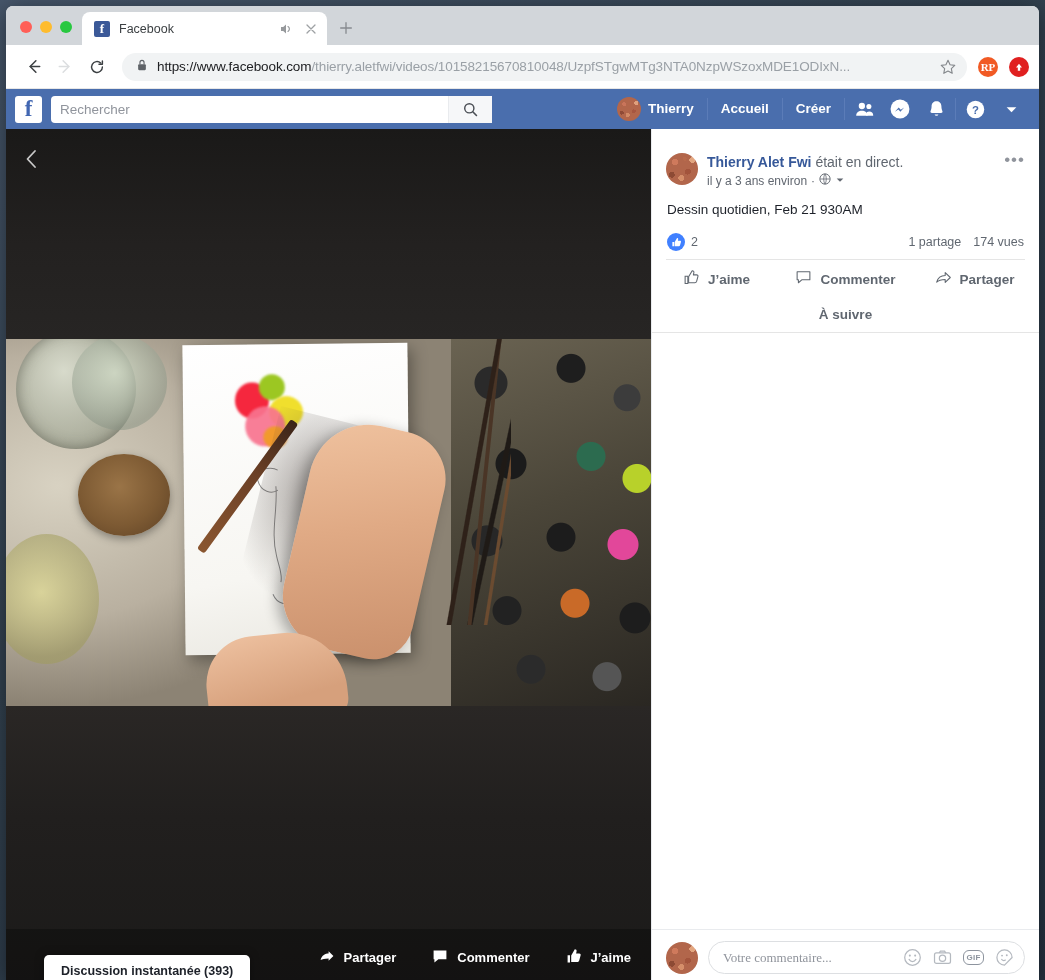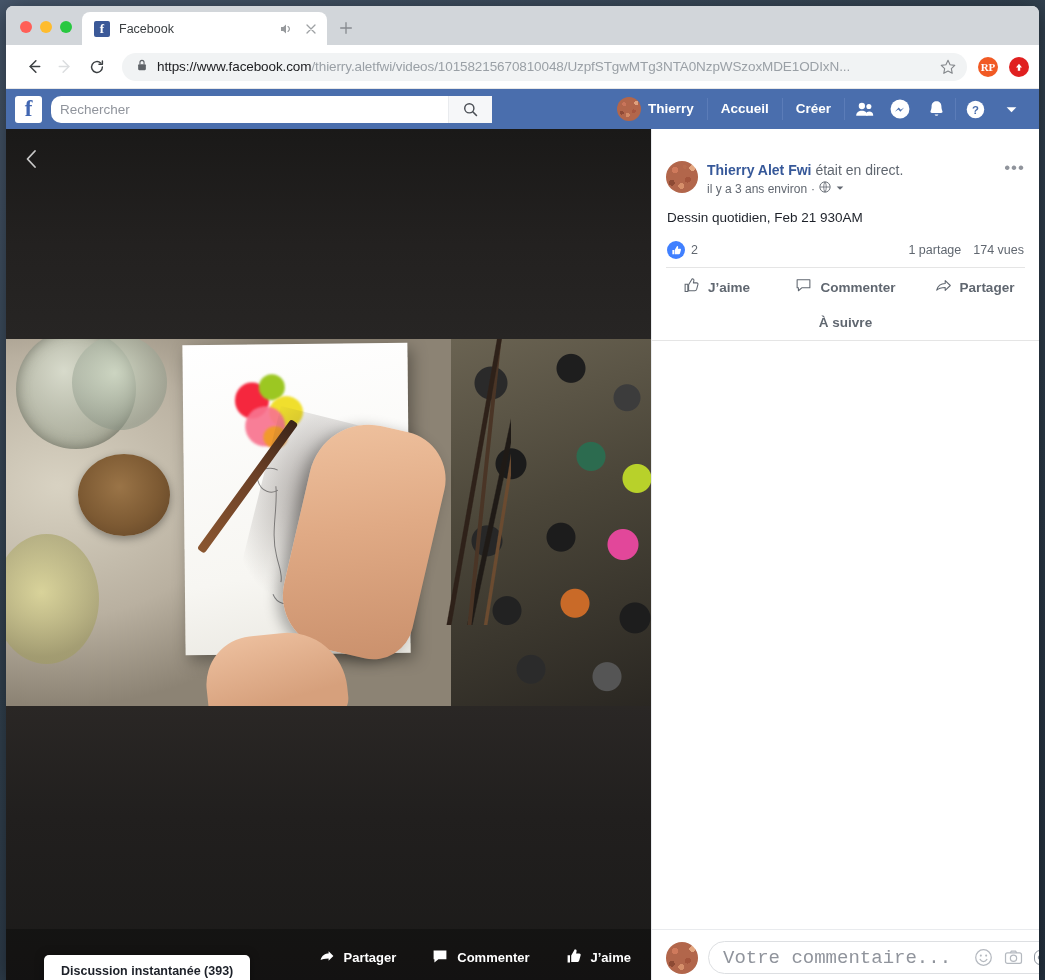--- a/index.html
+++ b/index.html
@@ -147,21 +147,21 @@
     color: #4267b2;
     font-family: "Liberation Serif", serif;
     font-weight: bold;
     font-size: 23px;
     line-height: 25px;
     text-align: center;
   }
   .fbsearch {
     width: 441px; height: 27px;
     background: #fff;
-    border-radius: 10px;
+    border-radius: 4px;
     display: flex; align-items: center;
   }
   .fbsearch input {
     flex: 1;
     border: 0; outline: 0;
     height: 100%;
     padding: 0 9px;
     font-size: 13.5px;
     font-family: "Liberation Sans", sans-serif;
     color: #1d2129;
@@ -368,21 +368,21 @@
   .rightcol {
     width: 388px;
     background: #fff;
     position: relative;
     display: flex;
     flex-direction: column;
     border-left: 1px solid #e9ebee;
   }
   .post-head {
     display: flex;
-    padding: 32px 14px 0 14px;
+    padding: 24px 14px 0 14px;
     gap: 9px;
   }
   .pavatar {
     width: 32px; height: 32px; border-radius: 50%;
     flex: none;
     background:
       radial-gradient(circle at 28% 28%, #cf7a5c 0 3px, transparent 3px),
       radial-gradient(circle at 68% 58%, #a3543c 0 3px, transparent 3px),
       radial-gradient(circle at 48% 78%, #d68f6a 0 3px, transparent 3px),
       radial-gradient(circle at 18% 68%, #8d4a34 0 3px, transparent 3px),
@@ -465,22 +465,22 @@
   .cinput {
     flex: 1; height: 33px;
     border: 1px solid #dddfe2; border-radius: 17px;
     background: #fff;
     display: flex; align-items: center;
     padding: 0 10px 0 14px;
     gap: 11px;
   }
   .cinput input {
     flex: 1; border: 0; outline: 0;
-    font-size: 19px;
-    font-family: Liberation Mono, monospace;
+    font-size: 13px;
+    font-family: Liberation Serif, serif;
     color: #1d2129;
     background: transparent;
   }
   .cinput input::placeholder { color: #90949c; }
   .cicon { width: 19px; height: 19px; opacity: .65; flex: none; }
   .gifbox {
     width: 21px; height: 15px;
     border: 1.6px solid #8d949e; border-radius: 6px;
     font-size: 8px; font-weight: bold; color: #8d949e;
     display: flex; align-items: center; justify-content: center;

